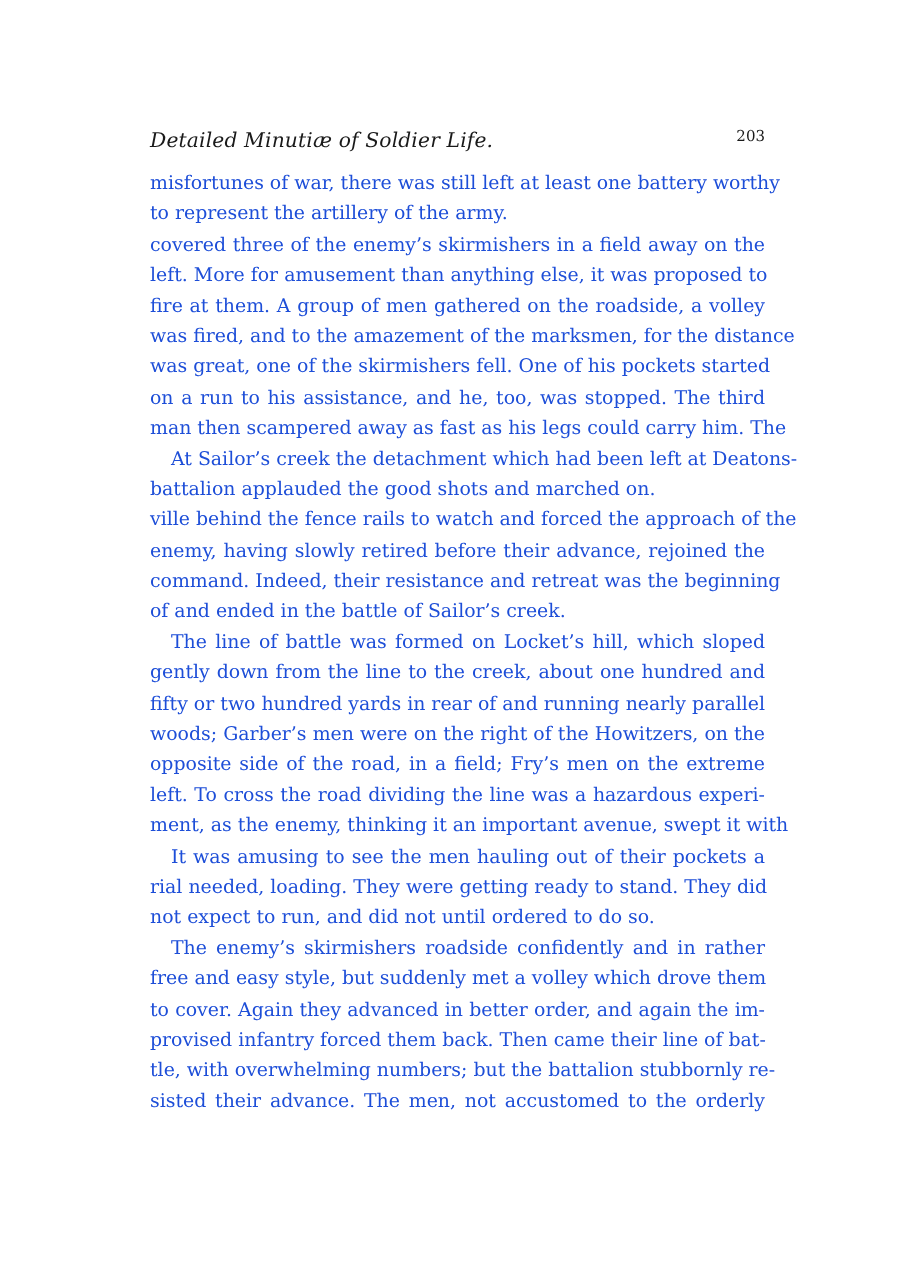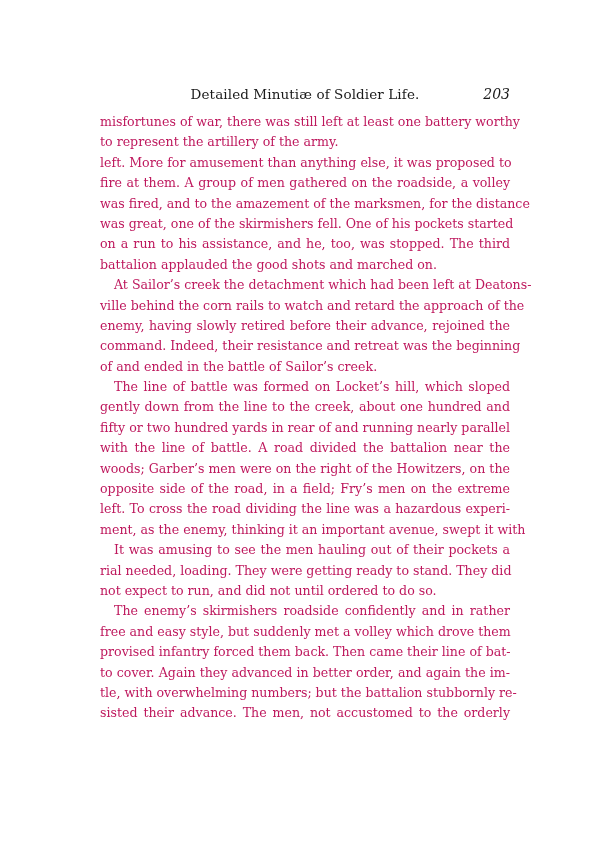--- a/index.html
+++ b/index.html
@@ -6,71 +6,72 @@
     body { width: 600px; height: 845px; position: relative; overflow: hidden; }
     .page {
       position: absolute; left: 0; top: 0; width: 600px; height: 845px;
       background: #ffffff;
     }
     .running-head {
       position: absolute; left: 100px; top: 86px; width: 410px; height: 20px;
       font-family: "DejaVu Serif", serif; color: #1a1a1a;
     }
     .running-title {
-      position: absolute; left: 0; right: 0; text-align: center;
-      font-size: 13.5px; letter-spacing: 0.1px;
+      position: absolute; left: 0; right: 0; text-align: left;
+      font-style: italic; font-size: 13.5px; letter-spacing: 0.1px;
     }
     .page-number {
-      position: absolute; right: 0; top: 0; font-size: 14px; font-style: italic;
+      position: absolute; right: 0; top: 0; font-size: 10px;
     }
     .body-text {
       position: absolute; left: 100px; top: 112px; width: 410px;
       font-family: "DejaVu Serif", serif; font-size: 12.6px;
-      line-height: 20.4px; color: #be185d;
+      line-height: 20.4px; color: #1d4ed8;
     }
     .line {
       display: block; white-space: nowrap; text-align: justify;
       text-align-last: justify; height: 20.4px; overflow: visible;
     }
     .line.indent { padding-left: 14px; }
     .line.last { text-align-last: left; }
   </style>
 </head>
 <body>
 
 <div class="page">
   <div class="running-head">
     <span class="running-title">Detailed Minutiæ of Soldier Life.</span>
     <span class="page-number">203</span>
   </div>
   <div class="body-text" id="body-text">
       <span class="line">misfortunes of war, there was still left at least one battery worthy</span>
       <span class="line last">to represent the artillery of the army.</span>
+      <span class="line">covered three of the enemy’s skirmishers in a field away on the</span>
       <span class="line">left.  More for amusement than anything else, it was proposed to</span>
       <span class="line">fire at them.  A group of men gathered on the roadside, a volley</span>
       <span class="line">was fired, and to the amazement of the marksmen, for the distance</span>
       <span class="line">was great, one of the skirmishers fell.  One of his pockets started</span>
       <span class="line">on a run to his assistance, and he, too, was stopped.  The third</span>
+      <span class="line">man then scampered away as fast as his legs could carry him.  The</span>
+      <span class="line indent">At Sailor’s creek the detachment which had been left at Deatons-</span>
       <span class="line last">battalion applauded the good shots and marched on.</span>
-      <span class="line indent">At Sailor’s creek the detachment which had been left at Deatons-</span>
-      <span class="line">ville behind the corn rails to watch and retard the approach of the</span>
+      <span class="line">ville behind the fence rails to watch and forced the approach of the</span>
       <span class="line">enemy, having slowly retired before their advance, rejoined the</span>
       <span class="line">command.  Indeed, their resistance and retreat was the beginning</span>
       <span class="line last">of and ended in the battle of Sailor’s creek.</span>
       <span class="line indent">The line of battle was formed on Locket’s hill, which sloped</span>
       <span class="line">gently down from the line to the creek, about one hundred and</span>
       <span class="line">fifty or two hundred yards in rear of and running nearly parallel</span>
-      <span class="line">with the line of battle.  A road divided the battalion near the</span>
       <span class="line">woods; Garber’s men were on the right of the Howitzers, on the</span>
       <span class="line">opposite side of the road, in a field; Fry’s men on the extreme</span>
       <span class="line">left.  To cross the road dividing the line was a hazardous experi-</span>
       <span class="line">ment, as the enemy, thinking it an important avenue, swept it with</span>
       <span class="line indent">It was amusing to see the men hauling out of their pockets a</span>
       <span class="line">rial needed, loading.  They were getting ready to stand.  They did</span>
       <span class="line last">not expect to run, and did not until ordered to do so.</span>
       <span class="line indent">The enemy’s skirmishers roadside confidently and in rather</span>
       <span class="line">free and easy style, but suddenly met a volley which drove them</span>
+      <span class="line">to cover.  Again they advanced in better order, and again the im-</span>
       <span class="line">provised infantry forced them back.  Then came their line of bat-</span>
-      <span class="line">to cover.  Again they advanced in better order, and again the im-</span>
       <span class="line">tle, with overwhelming numbers; but the battalion stubbornly re-</span>
       <span class="line">sisted their advance.  The men, not accustomed to the orderly</span>
     </div>
 </div>
 
 </body></html>

